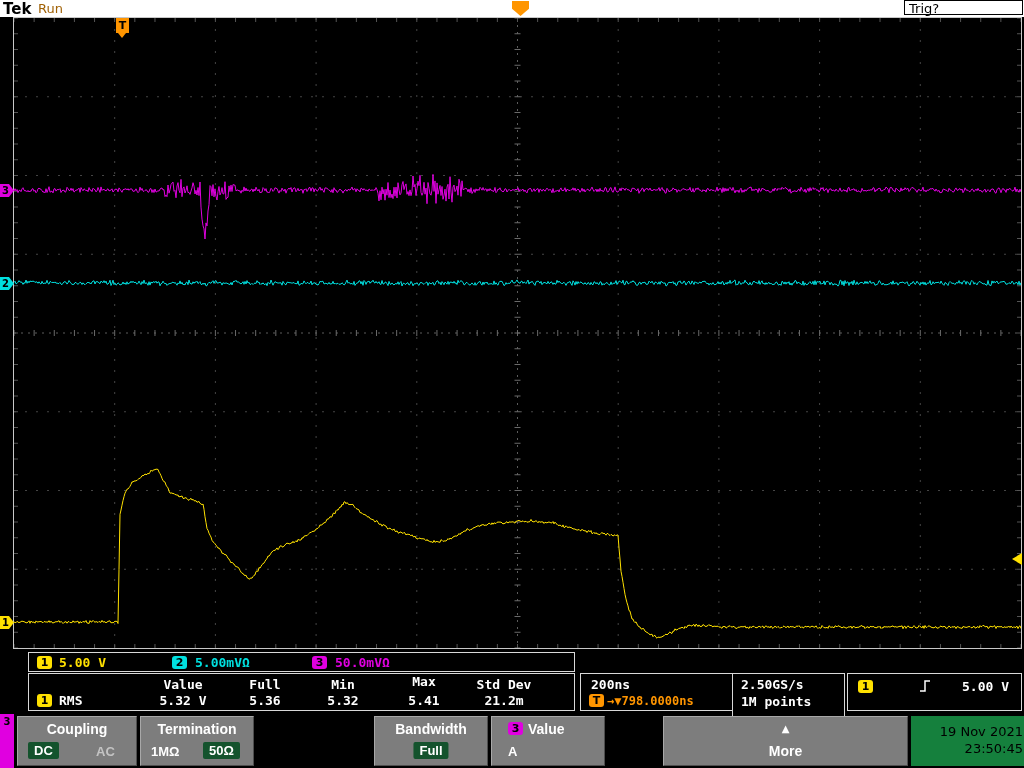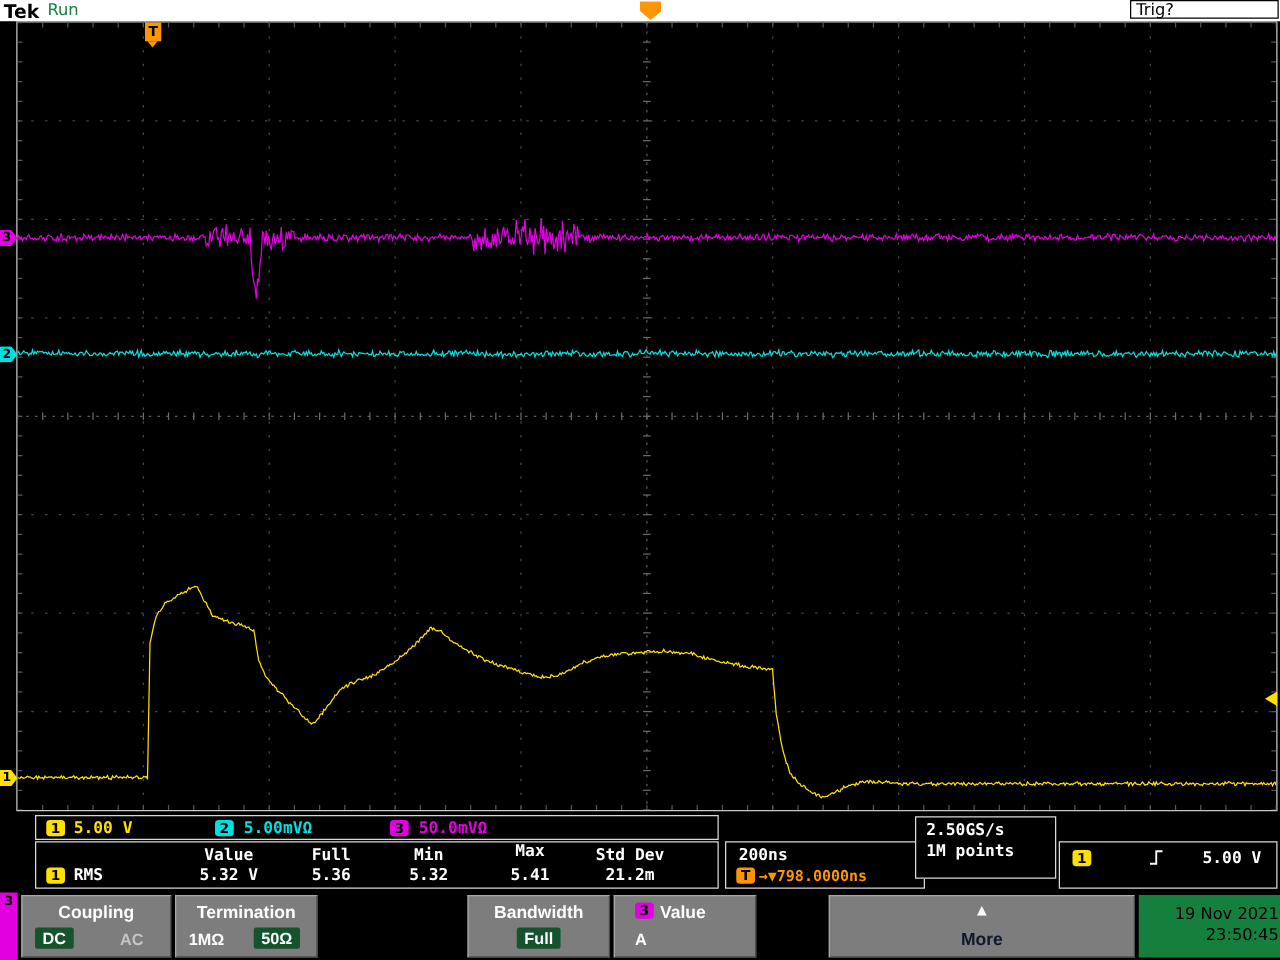--- a/index.html
+++ b/index.html
@@ -2,21 +2,21 @@
 <html><head>
 <meta charset="utf-8">
 <style>
   html,body{margin:0;padding:0;background:#000;}
   body{width:1024px;height:768px;overflow:hidden;font-family:"Liberation Sans",sans-serif;position:relative;}
   .screen{position:absolute;left:0;top:0;width:1024px;height:768px;background:#000;}
 
   
   .topbar{position:absolute;left:0;top:0;width:1024px;height:17px;background:#ffffff;}
   .logo{position:absolute;left:3px;top:0;font:bold 15px "DejaVu Sans",sans-serif;color:#000;letter-spacing:0px;}
-  .runstat{position:absolute;left:38px;top:1px;font:13px "DejaVu Sans",sans-serif;color:#15803d;}
+  .runstat{position:absolute;left:38px;top:1px;font:13px "DejaVu Sans",sans-serif;color:#a16207;}
   .trigbadge{position:absolute;right:1px;top:0;width:119px;height:15px;border:1px solid #000;background:#fff;
              font:13px "DejaVu Sans",sans-serif;color:#000;padding-left:4px;box-sizing:border-box;}
   .trigpos{position:absolute;left:512px;top:1px;width:17px;height:15px;background:#ff9500;
            clip-path:polygon(0 0,100% 0,100% 52%,50% 100%,0 52%);}
 
   
   .graticule{position:absolute;left:13px;top:17px;width:1009px;height:632px;border:1px solid #c8c8c8;
              box-sizing:border-box;background:#000;}
   .tflag{position:absolute;left:116px;top:18px;width:13px;height:15px;background:#ff9500;color:#000;
          font:bold 11px "DejaVu Sans",sans-serif;text-align:center;line-height:15px;}
@@ -29,21 +29,21 @@
   .chmark.c1{top:616px;background:#ffe100;}
   .tlevel{position:absolute;left:1012px;top:553px;width:10px;height:12px;background:#ffe100;
           clip-path:polygon(100% 0,100% 100%,0 50%);}
 
   
   .rbox{position:absolute;border:1px solid #d9d9d9;background:#000;box-sizing:border-box;color:#fff;
         font:bold 13px "DejaVu Sans Mono",monospace;}
   #scalebox{left:28px;top:652px;width:547px;height:20px;}
   #measbox{left:28px;top:673px;width:547px;height:38px;}
   #tbbox{left:580px;top:673px;width:160px;height:38px;}
-  #ratebox{left:732px;top:653px;width:113px;height:50px;}
+  #ratebox{left:732px;top:673px;width:113px;height:50px;}
   #trgbox{left:847px;top:673px;width:175px;height:38px;}
   .abs{position:absolute;}
   .c1t{color:#ffe100;} .c2t{color:#00e0e0;} .c3t{color:#e000e0;} .ot{color:#ff9500;}
   .chbadge{display:inline-block;min-width:15px;height:13px;border-radius:3px;color:#000;
            font:bold 11px "DejaVu Sans",sans-serif;text-align:center;line-height:13px;padding:0 1px;box-sizing:border-box;}
   .bg1{background:#ffe100;} .bg2{background:#00e0e0;} .bg3{background:#e000e0;} .bgo{background:#ff9500;}
   .mcol{position:absolute;transform:translateX(-50%);text-align:center;white-space:nowrap;}
 
   
   .mtab{position:absolute;left:0;top:714px;width:14px;height:54px;background:#e000e0;color:#000;
@@ -56,21 +56,21 @@
   .opt.dim{color:#c4c4c4;}
   #btn-coupling{left:17px;width:120px;}
   #btn-termination{left:140px;width:114px;}
   #btn-invert{left:257px;width:114px;}
   #btn-bandwidth{left:374px;width:114px;}
   #btn-label{left:491px;width:114px;}
   #btn-more{left:663px;width:245px;}
   #btn-label .lbl{left:14px;width:auto;}
   .lblbadge{position:absolute;top:5px;left:16px;}
   .morearrow{position:absolute;top:6px;left:0;width:100%;text-align:center;font:10px "DejaVu Sans",sans-serif;color:#fff;}
-  .morelbl{position:absolute;bottom:6px;left:0;width:100%;text-align:center;font:bold 14px "Liberation Sans",sans-serif;color:#0f172a;}
+  .morelbl{position:absolute;bottom:6px;left:0;width:100%;text-align:center;font:bold 14px "Liberation Sans",sans-serif;color:#ffffff;}
   .datetime{position:absolute;left:911px;top:716px;width:117px;height:50px;background:#15803d;color:#000;
             font:13px "DejaVu Sans",sans-serif;text-align:right;padding:7px 5px 0 0;box-sizing:border-box;line-height:17px;}
 </style>
 </head>
 <body>
 
 <div class="screen">
 
   <div class="topbar">
     <span class="logo">Tek</span>

